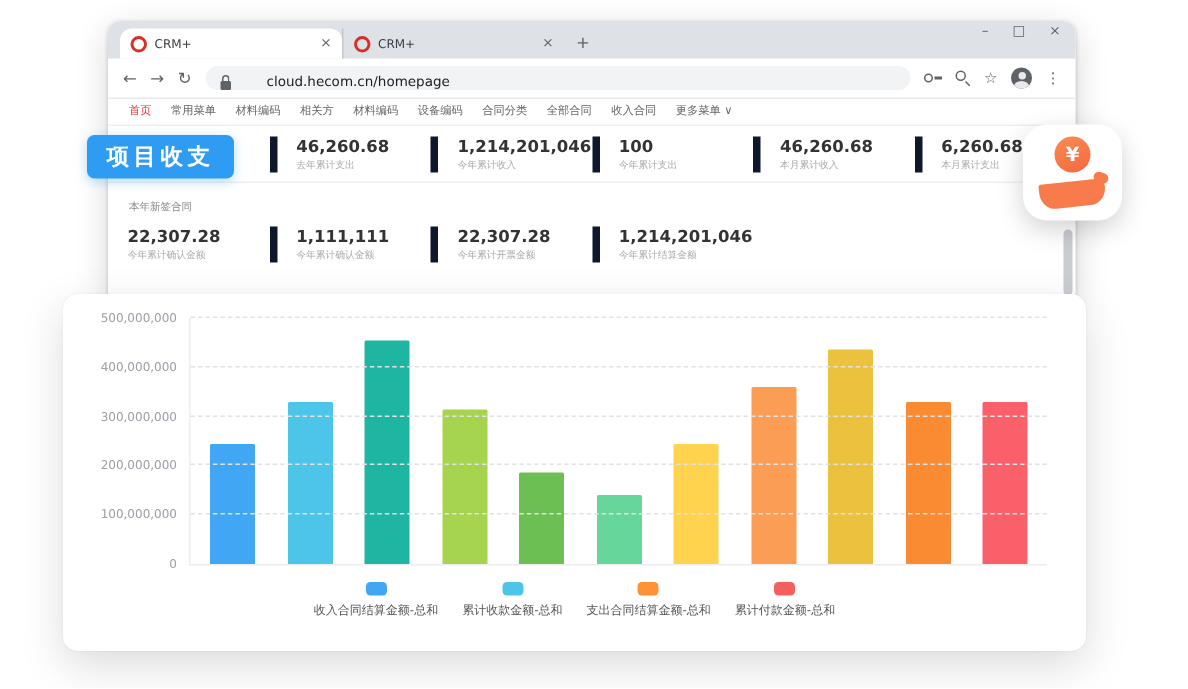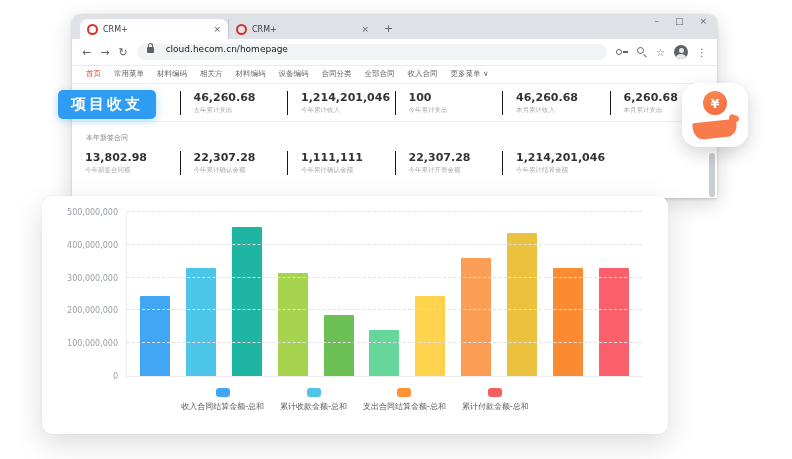--- a/index.html
+++ b/index.html
@@ -16,21 +16,21 @@
   .tab:not(.active){border-left:1px solid #c4c7cc;}
   .favicon{width:7px;height:7px;border:2px solid #d93025;border-radius:50%;flex:none;}
   .tab-title{flex:1;white-space:nowrap;overflow:hidden;}
   .tab-close{color:#5f6368;font-size:9px;line-height:1;}
   .newtab{font-size:11px;color:#5f6368;margin:0 0 4px 8px;}
   .wincontrols{position:absolute;top:3px;right:10px;display:flex;gap:16px;}
   .winbtn{font-size:9px;color:#5f6368;line-height:1;}
 
   .toolbar{height:26px;background:#fff;border-bottom:1px solid #e8eaed;display:flex;align-items:center;padding:0 10px;gap:9px;}
   .navglyph{font-size:11px;color:#5f6368;}
-  .urlbar{flex:1;height:16px;background:#f1f3f4;border-radius:9px;display:flex;align-items:flex-start;gap:12px;padding:0 10px;}
+  .urlbar{flex:1;height:16px;background:#f1f3f4;border-radius:9px;display:flex;align-items:flex-end;gap:24px;padding:0 10px;}
   .lock{position:relative;width:7px;height:6px;background:#5f6368;border-radius:1px;margin-top:3px;flex:none;}
   .lock:before{content:"";position:absolute;left:1px;top:-4px;width:3px;height:4px;border:1px solid #5f6368;border-bottom:none;border-radius:3px 3px 0 0;}
   .url{font-size:9px;color:#202124;}
   .keyicon{position:relative;width:12px;height:6px;}
   .keyicon:before{content:"";position:absolute;left:0;top:0;width:4px;height:4px;border:1.5px solid #5f6368;border-radius:50%;}
   .keyicon:after{content:"";position:absolute;left:7px;top:2px;width:5px;height:1.5px;background:#5f6368;}
   .maglens{position:relative;width:10px;height:10px;}
   .maglens:before{content:"";position:absolute;left:0;top:0;width:5px;height:5px;border:1.4px solid #5f6368;border-radius:50%;}
   .maglens:after{content:"";position:absolute;left:7px;top:7px;width:4px;height:1.4px;background:#5f6368;transform:rotate(45deg);transform-origin:0 0;}
   .starglyph{font-size:10px;color:#5f6368;}
@@ -51,21 +51,21 @@
   .searchbox input::placeholder{color:#b9bdc4;}
   .icon-chip{width:10px;height:9px;border:1.2px solid #b6b9bf;border-radius:2px;}
   .icon-chip.chat{border-radius:3px 3px 3px 0;}
   .icon-chip.bell{border-radius:50% 50% 3px 3px;}
   .icon-chip.gear{border-radius:50%;}
   .avatar-crm{width:13px;height:13px;border-radius:50%;background:#f59a23;}
   .crm-nav{display:flex;align-items:center;gap:13px;padding:3px 14px 4px 14px;border-bottom:1px solid #f0f0f0;}
   .nav-item{font-size:7.5px;color:#666;white-space:nowrap;}
   .nav-item.active{color:#e63331;}
   .stats-grid{display:grid;grid-template-columns:repeat(6,1fr);padding:7px 0 6px 0;}
-  .stat-cell{padding-left:13px;border-left:1px solid #0f172a;}
+  .stat-cell{padding-left:13px;border-left:5px solid #0f172a;}
   .stat-cell:first-child{border-left:none;}
   .stat-value{font-size:11px;font-weight:bold;color:#333;}
   .stat-label{font-size:6.5px;color:#aaa;margin-top:2px;}
   .section-row{border-top:1px solid #f0f0f0;padding:3px 14px 0 14px;}
   .section-title{font-size:7px;color:#888;}
   .page-scrollbar{position:absolute;right:2px;bottom:2px;width:6px;height:44px;background:#c9ccd1;border-radius:3px;}
 
   
   .badge{position:absolute;left:58px;top:90px;background:#2f9cf4;color:#fff;font-size:15px;font-weight:bold;
          letter-spacing:3px;padding:5px 13px;border-radius:5px;z-index:30;box-shadow:0 2px 8px rgba(47,156,244,.35);}
@@ -75,21 +75,21 @@
               box-shadow:0 6px 18px rgba(0,0,0,.18);z-index:30;}
   .coin{position:absolute;top:8px;left:21px;width:24px;height:24px;border-radius:50%;
         background:linear-gradient(160deg,#f98a52,#f7693e);color:#fff;font-size:13px;font-weight:bold;
         display:flex;align-items:center;justify-content:center;}
   .hand{position:absolute;bottom:9px;left:11px;width:44px;height:17px;background:#f87c4b;
         border-radius:3px 16px 22px 22px / 3px 12px 24px 24px;transform:rotate(-6deg);}
   .hand:after{content:"";position:absolute;right:-3px;top:-4px;width:10px;height:7px;background:#f87c4b;
         border-radius:4px;transform:rotate(25deg);}
 
   
-  .chart-card{position:absolute;left:42px;top:196px;width:626px;height:238px;background:#fff;border-radius:10px;
+  .chart-card{position:absolute;left:42px;top:196px;width:682px;height:238px;background:#fff;border-radius:10px;
               box-shadow:0 10px 30px rgba(0,0,0,.14),0 0 0 1px rgba(0,0,0,.02);z-index:10;box-sizing:border-box;padding-top:16px;}
   .plot-wrap{position:relative;margin:0 26px 0 84px;height:164px;}
   .ylabels{position:absolute;left:-78px;top:0;width:70px;height:100%;}
   .ytick{position:absolute;right:0;transform:translateY(50%);font-size:8px;color:#9aa0a6;white-space:nowrap;}
   .plot{position:relative;height:100%;border-left:1px solid #ececec;border-bottom:1px solid #ececec;}
   .gridline{position:absolute;left:0;right:0;border-top:1px dashed #e2e2e2;height:0;}
   .bars{position:absolute;left:0;right:0;top:0;bottom:0;display:flex;align-items:flex-end;justify-content:space-between;padding:0 13px;}
   .bar{width:30px;border-radius:1px 1px 0 0;}
   .xlabels{display:flex;margin:3px 26px 0 84px;}
   .xlabel{flex:1;text-align:center;font-size:8px;color:#999;white-space:nowrap;}
@@ -181,24 +181,20 @@
             <div class="stat-label">本月累计支出</div>
           </div>
         </div>
 
       <div class="section-row">
         <span class="section-title">本年新签合同</span>
       </div>
 
       <div class="stats-grid" id="stats2">
           <div class="stat-cell">
-            <div class="stat-value">13,802.98</div>
-            <div class="stat-label">今年新签合同额</div>
-          </div>
-          <div class="stat-cell">
             <div class="stat-value">22,307.28</div>
             <div class="stat-label">今年累计确认金额</div>
           </div>
           <div class="stat-cell">
             <div class="stat-value">1,111,111</div>
             <div class="stat-label">今年累计确认金额</div>
           </div>
           <div class="stat-cell">
             <div class="stat-value">22,307.28</div>
             <div class="stat-label">今年累计开票金额</div>

